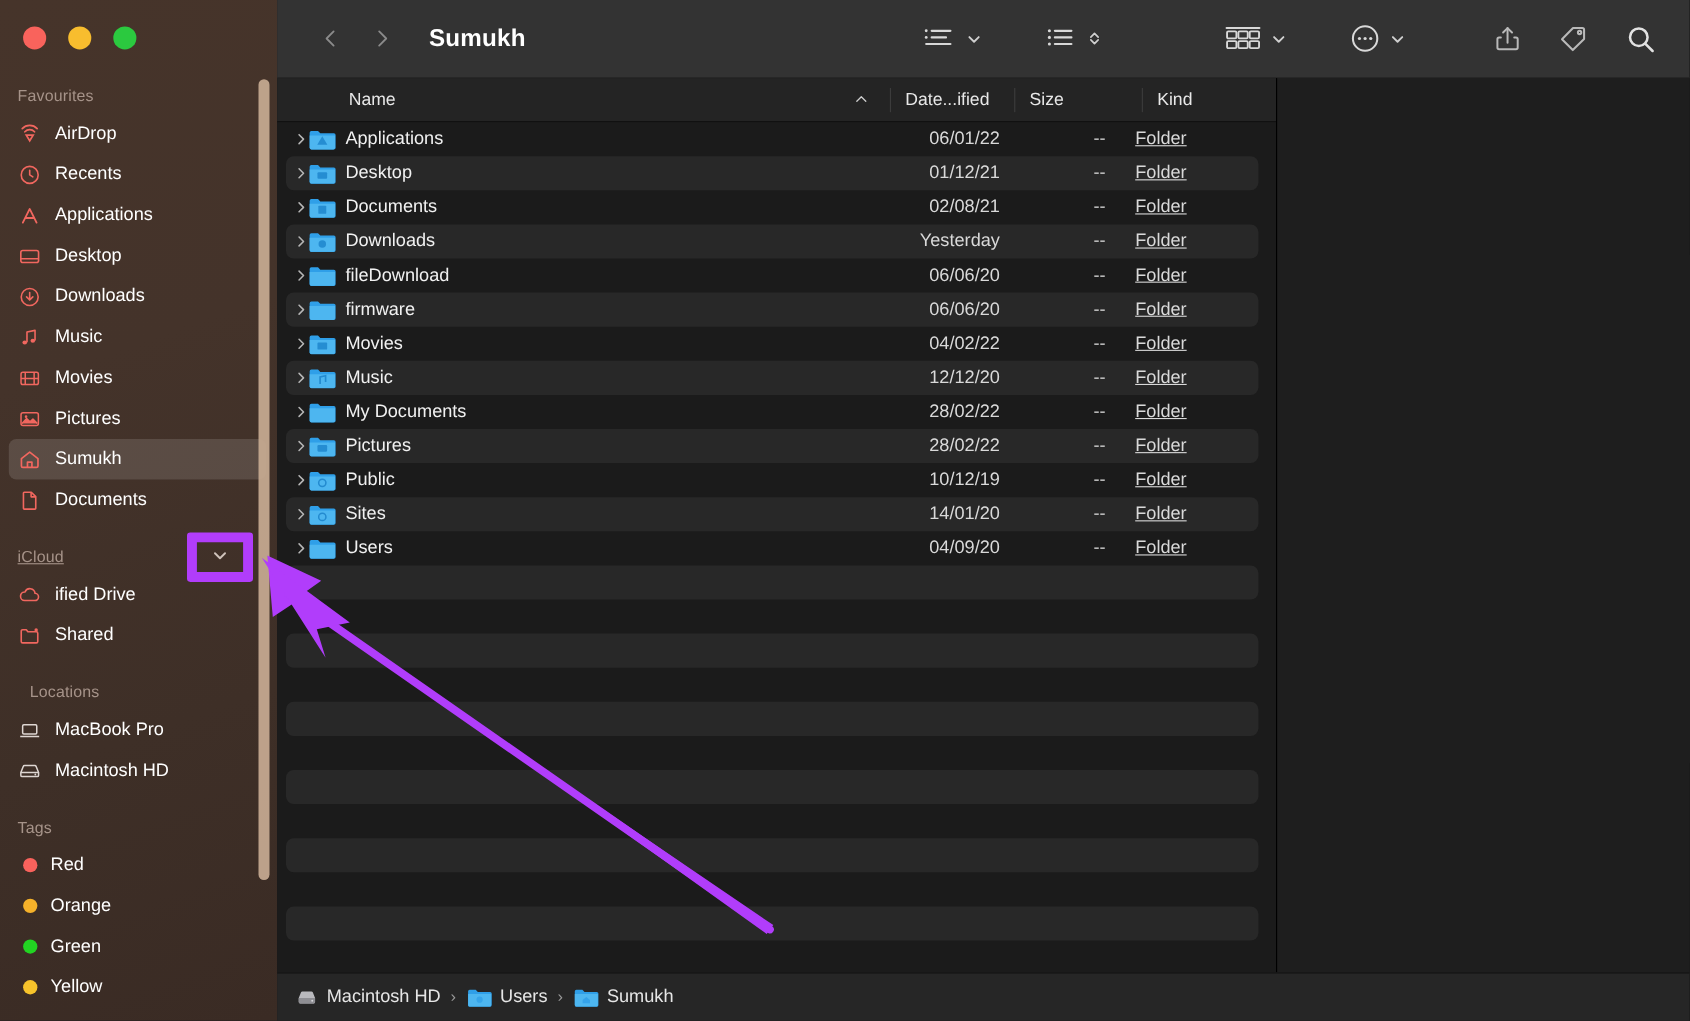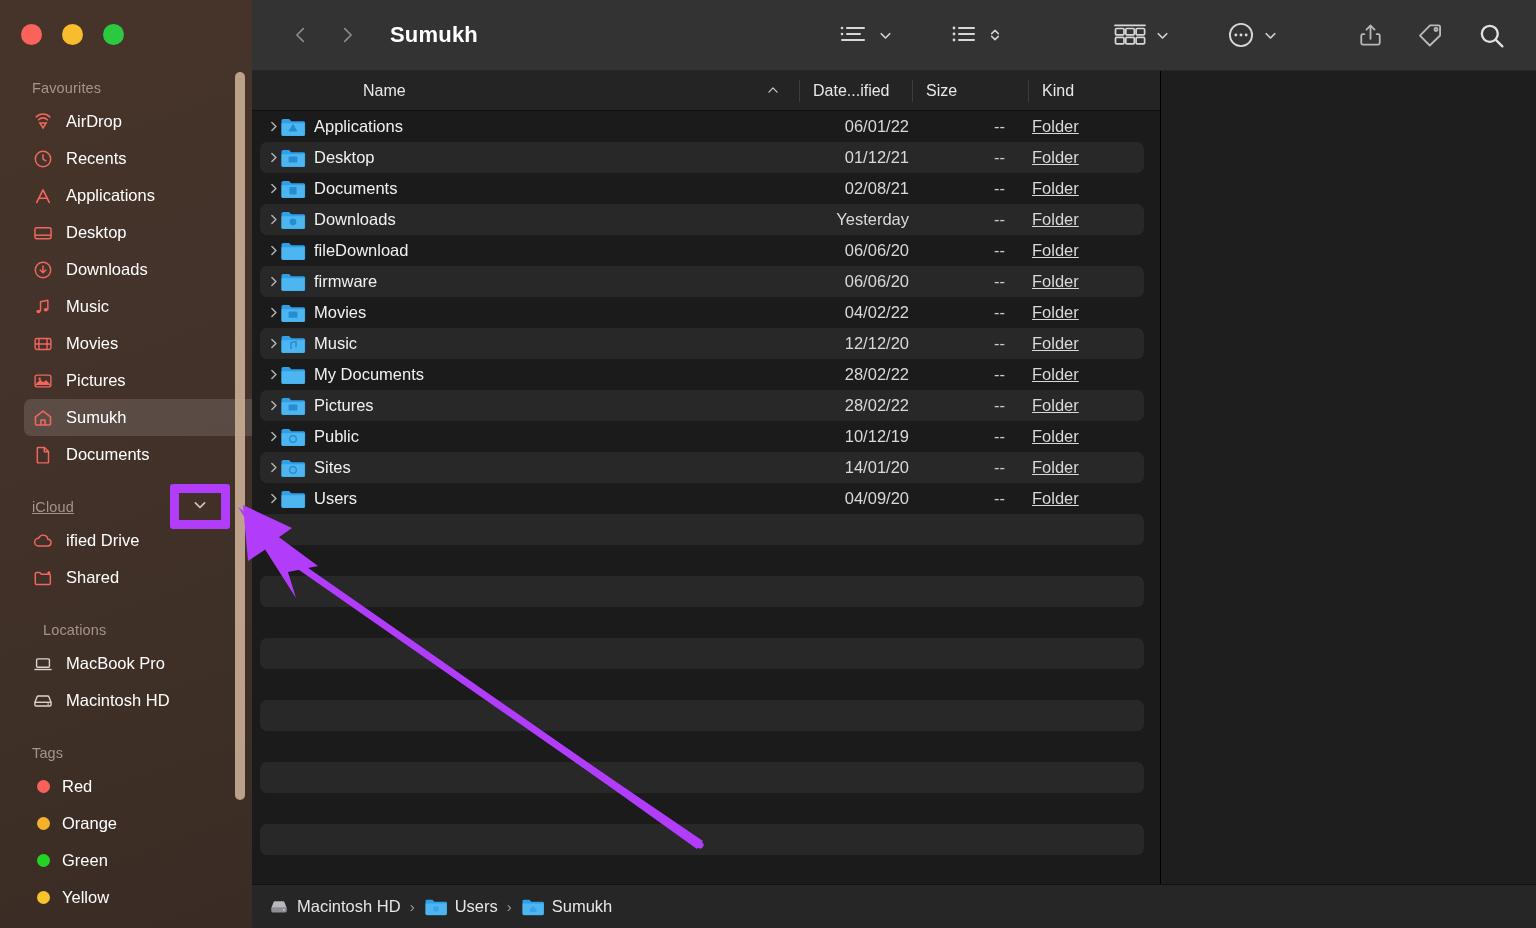--- a/index.html
+++ b/index.html
@@ -22,21 +22,21 @@
   }
   #traffic {
     position:absolute; top:24px; left:21px;
     display:flex; gap:20px; align-items:center;
   }
   .light { width:21px; height:21px; border-radius:50%; display:block; }
   .light.red    { background:#f9635c; }
   .light.yellow { background:#f8bd2e; }
   .light.green  { background:#2bc93f; }
 
-  #sb-scroll { position:absolute; top:64px; left:16px; width:252px; height:864px; }
+  #sb-scroll { position:absolute; top:64px; left:0; width:252px; height:864px; }
 
   .sb-group-title {
     color:#a69389; font-size:14.5px; font-weight:400;
     padding-left:16px; letter-spacing:.15px;
   }
   .sb-item {
     position:relative;
     display:flex; align-items:center; gap:12px;
     height:37px; margin:0 10px 0 8px;
     padding-left:8px; border-radius:7px;
@@ -100,21 +100,21 @@
 
   #colhead {
     position:relative; height:40px; flex:0 0 40px;
     background:#242424; border-bottom:1px solid #111;
     display:flex; align-items:center;
     color:#e8e8e8; font-size:16px; font-weight:400;
   }
   .ch { position:relative; height:40px; display:flex; align-items:center; }
   .ch-sep { position:absolute; right:0; top:9px; width:1px; height:22px;
             background:#3c3c3c; }
-  #ch-name { width:502px; padding-left:65px;margin-left:46px; }
+  #ch-name { width:558px; padding-left:65px; }
   #ch-name .sortarrow { position:absolute; right:20px; top:12px;
                         width:14px; height:14px; color:#cfcfcf; }
   #ch-date { width:113px; padding-left:13px; }
   #ch-size { width:116px; padding-left:13px; }
   #ch-kind { width:120px; padding-left:13px; }
 
   #rows { position:relative; flex:1; overflow:hidden; padding-top:0; }
   .row {
     position:relative; height:31px; display:flex; align-items:center;
     font-size:16.5px; color:#e9e9e9;

